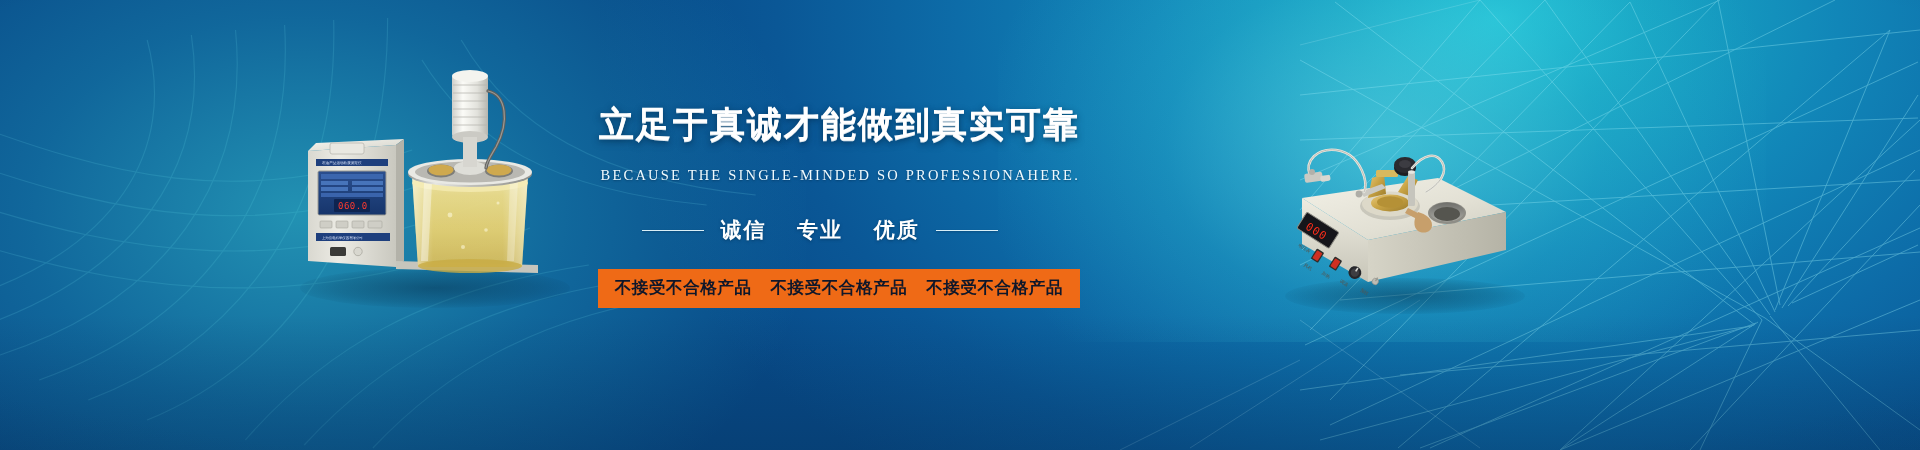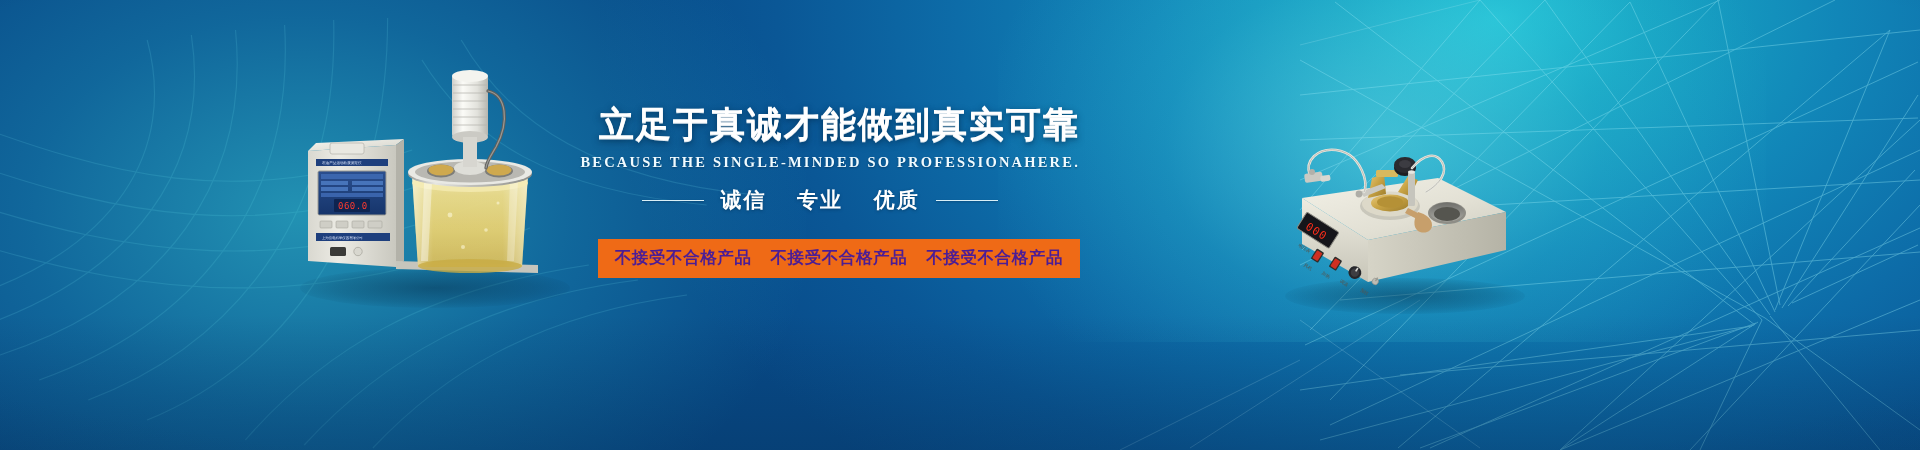--- a/index.html
+++ b/index.html
@@ -60,32 +60,32 @@
     color:#ffffff;
     line-height:1.18;
     white-space:nowrap;
     text-shadow:
       0 1px 0 rgba(255,255,255,.85),
       0 2px 4px rgba(0,50,85,.55),
       0 3px 9px rgba(0,40,70,.45);
   }
 
   .subline{
-    margin-top:9px;
+    margin-top:22px;
     font-family:"Liberation Serif","DejaVu Serif",serif;
     font-size:14.5px;
-    font-weight:700;
+    font-weight:400;
     letter-spacing:2.2px;
     color:#f0fbff;
     white-space:nowrap;
     text-shadow:0 1px 2px rgba(0,45,80,.6);
   }
 
   .tagline-row{
-    margin-top:15px;
+    margin-top:32px;
     display:flex;
     align-items:center;
     justify-content:center;
     gap:16px;
     white-space:nowrap;
   }
   .rule{
     display:block;
     width:62px; height:1px;
     background:rgba(235,252,255,.92);
@@ -107,21 +107,21 @@
     display:inline-block;
     background:#ef6a16;
     padding:8px 17px 9px;
     white-space:nowrap;
   }
   .orange-bar .txt{
     font-family:Liberation Mono, monospace;
     font-size:16.5px;
     font-weight:700;
     letter-spacing:.6px;
-    color:#4c1d95;
+    color:#0f172a;
   }
   .orange-bar .gap{ display:inline-block; width:10px; }
 
   
   .instr-left{
     position:absolute; left:300px; top:55px;
     width:260px; height:240px;
     z-index:5;
   }
   

